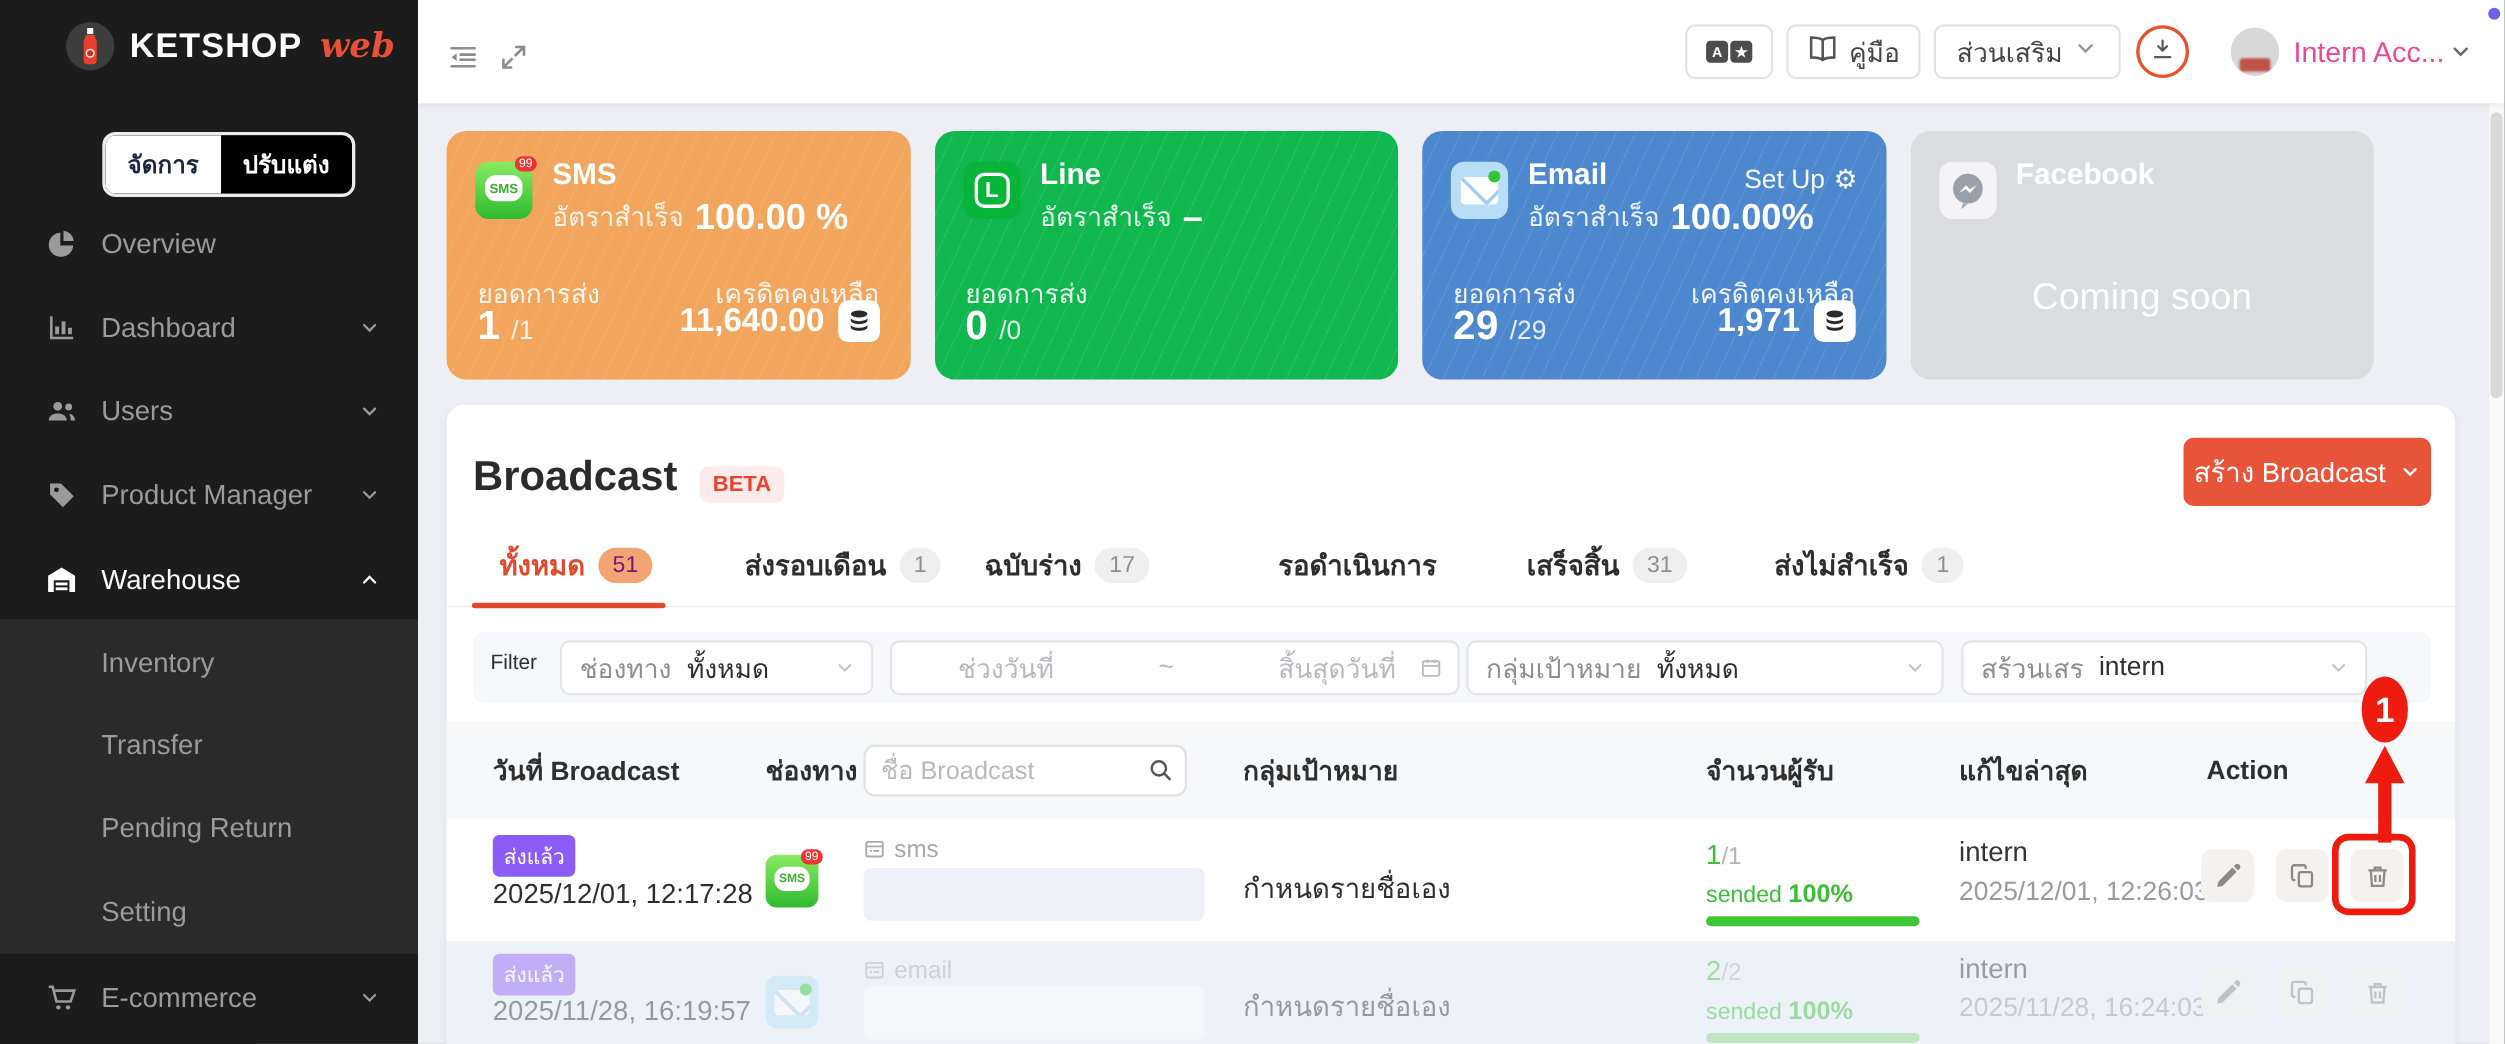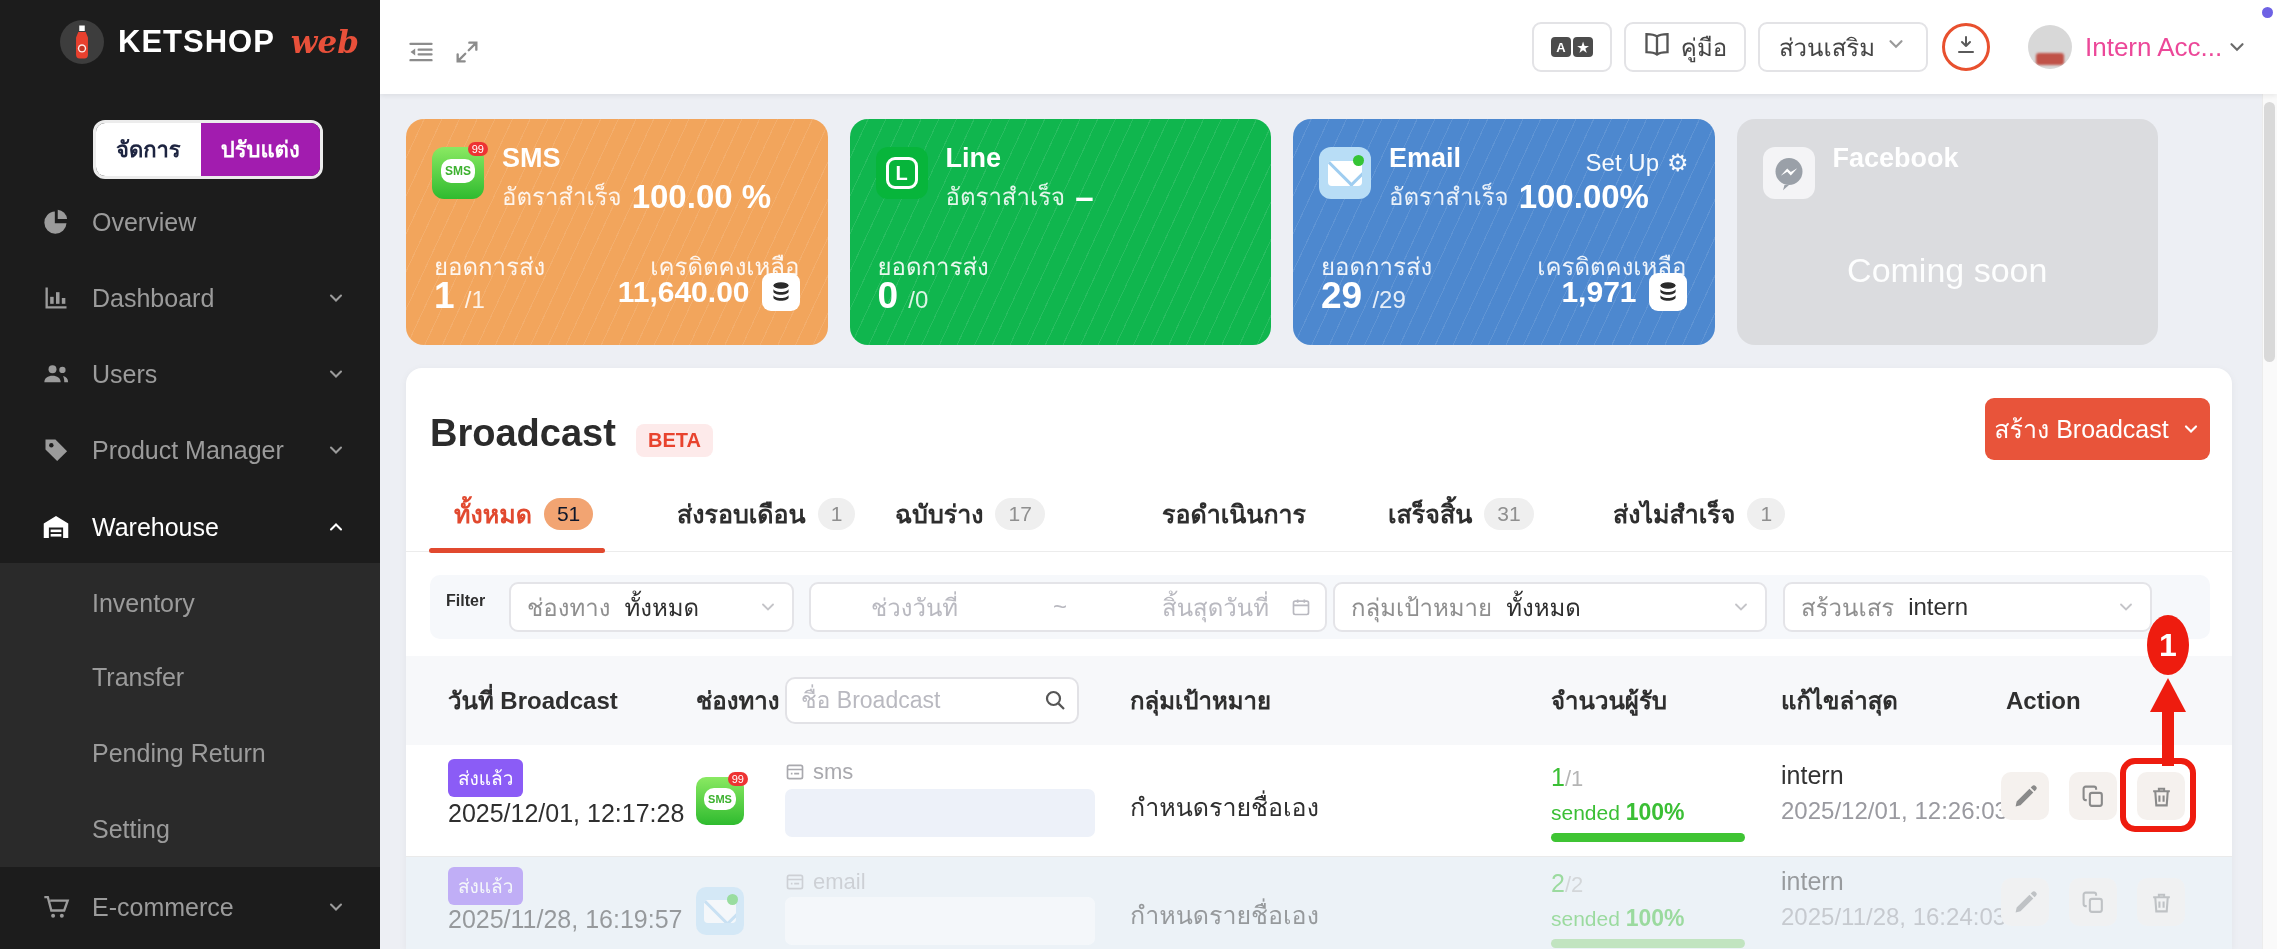--- a/index.html
+++ b/index.html
@@ -10,21 +10,21 @@
   }
   
   .sidebar { position:absolute; left:0; top:0; width:380px; height:949px; background:#1c1c1c; z-index:3; }
   .logo { position:absolute; left:60px; top:20px; display:flex; align-items:center; gap:14px; cursor:pointer; }
   .logo-circle { width:44px; height:44px; border-radius:50%; background:#3d3d3d; display:flex; align-items:center; justify-content:center; }
   .brand { color:#fff; font-size:31px; font-weight:bold; letter-spacing:1px; }
   .brand-accent { color:#e8503a; font-size:31px; font-weight:bold; font-style:italic; font-family:"DejaVu Serif", serif; margin-left:2px; }
   .mode-toggle { position:absolute; left:93px; top:120px; display:flex; border:3px solid #ececec; border-radius:12px; overflow:hidden; }
   .mode-seg { font-size:22px; font-weight:bold; padding:9px 20px; cursor:pointer; }
   .mode-seg.on { background:#fff; color:#1d2440; }
-  .mode-seg.off { background:#a21caf; color:#fff; }
+  .mode-seg.off { background:#000000; color:#fff; }
   .side-item { position:absolute; left:0; width:380px; height:76px; display:flex; align-items:center; color:#9b9b9b; font-size:25px; cursor:pointer; }
   .side-item .s-icon { width:28px; height:28px; margin-left:42px; display:flex; }
   .side-item .s-icon svg { width:28px; height:28px; }
   .side-item .s-label { margin-left:22px; flex:1; }
   .side-item .s-chev { margin-right:34px; display:flex; }
   .side-item .s-chev svg { width:20px; height:20px; }
   .side-item.active { color:#fff; }
   .submenu { position:absolute; left:0; top:563px; width:380px; height:304px; background:#2a2a2a; }
   .sub-item { position:absolute; left:0; width:380px; height:60px; display:flex; align-items:center; color:#9b9b9b; font-size:25px; cursor:pointer; padding-left:92px; }
   
@@ -75,25 +75,25 @@
   .fb-app svg { width:36px; height:36px; }
   
   .bcard { position:absolute; left:406px; top:368px; width:1826px; height:581px; background:#fff; border-radius:16px 16px 0 0; box-shadow:0 2px 8px rgba(0,0,0,.05); }
   .b-title { position:absolute; left:24px; top:44px; font-size:38px; font-weight:bold; color:#2b2b2b; }
   .beta { position:absolute; left:230px; top:56px; background:#fdeaea; color:#e8432e; font-size:20px; font-weight:bold; padding:5px 12px; border-radius:8px; }
   .create-btn { position:absolute; right:22px; top:30px; width:225px; height:62px; background:#e8543a; border-radius:9px; color:#fff; font-size:25px; display:flex; align-items:center; justify-content:center; gap:12px; cursor:pointer; }
   .tabs { position:absolute; left:0; right:0; top:108px; height:76px; border-bottom:1px solid #ececec; }
   .tab { position:absolute; top:0; height:76px; display:flex; align-items:center; gap:12px; font-size:25px; color:#2e2e2e; font-weight:bold; cursor:pointer; }
   .tab.active { color:#e1492f; }
   .tab-badge { font-size:21px; font-weight:normal; padding:4px 13px; border-radius:16px; background:#efefef; color:#8f8f8f; }
-  .tab.active .tab-badge { background:#f2a472; color:#0f172a; }
+  .tab.active .tab-badge { background:#f2a472; color:#701a75; }
   .tab-underline { position:absolute; left:23px; top:72px; width:176px; height:5px; background:#e1492f; border-radius:3px; }
   
   .filterbar { position:absolute; left:24px; top:207px; width:1780px; height:64px; background:#f6f8fb; border-radius:10px; }
-  .f-label { position:absolute; left:16px; top:17px; font-size:16px; font-weight:bold; color:#2f2f2f; }
+  .f-label { position:absolute; left:16px; top:17px; font-size:19px; font-weight:normal; color:#2f2f2f; }
   .f-input { position:absolute; top:7px; height:50px; background:#fff; border:2px solid #e4e4e8; border-radius:9px; display:flex; align-items:center; font-size:24px; color:#2f2f2f; cursor:pointer; }
   .f-input .lab { color:#8f8f8f; margin-left:16px; }
   .f-input .val { margin-left:14px; }
   .f-input .chev { position:absolute; right:14px; display:flex; color:#c4c4c8; }
   .f-input .chev svg { width:20px; height:20px; }
   .ph { color:#b9b9c0; }
   
   .thead { position:absolute; left:0; top:288px; width:1826px; height:89px; background:#f7f8fa; }
   .th { position:absolute; top:0; height:89px; display:flex; align-items:center; font-size:24px; font-weight:bold; color:#2f2f2f; }
   .search-box { position:absolute; left:379px; top:21px; width:294px; height:47px; }

